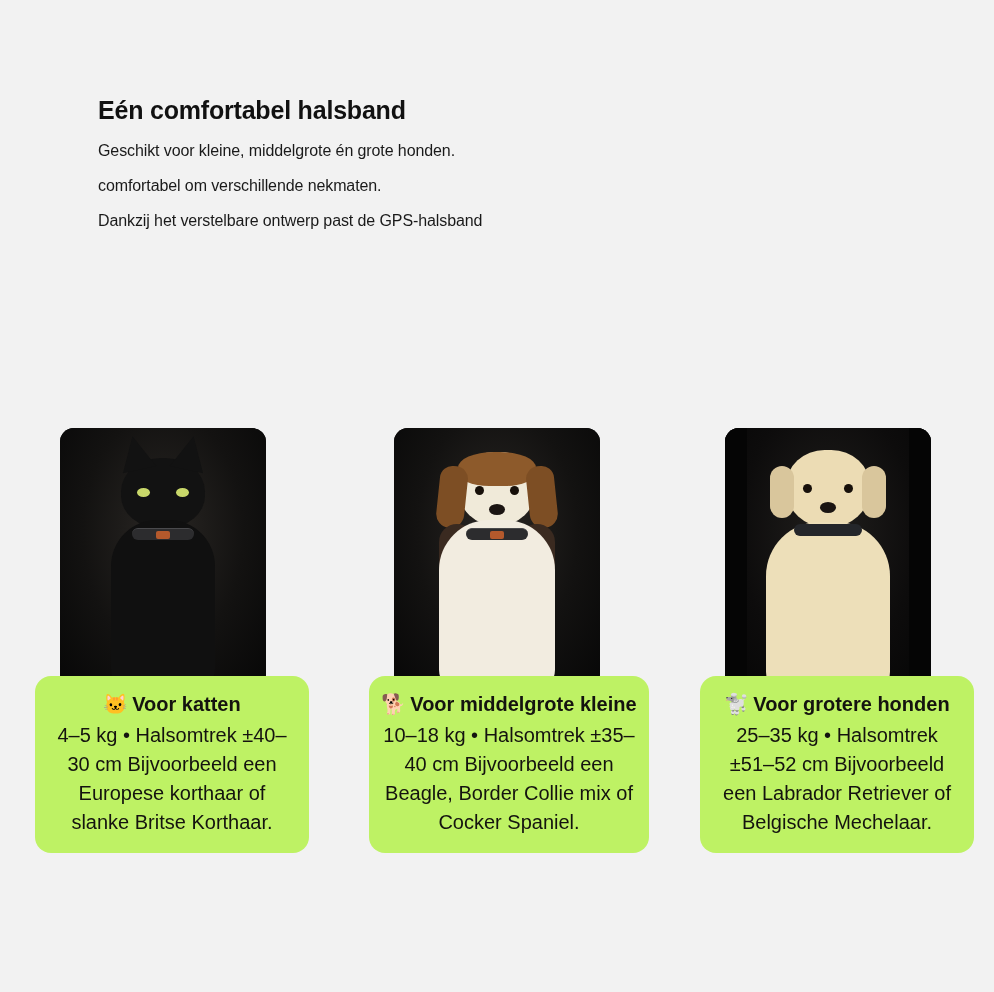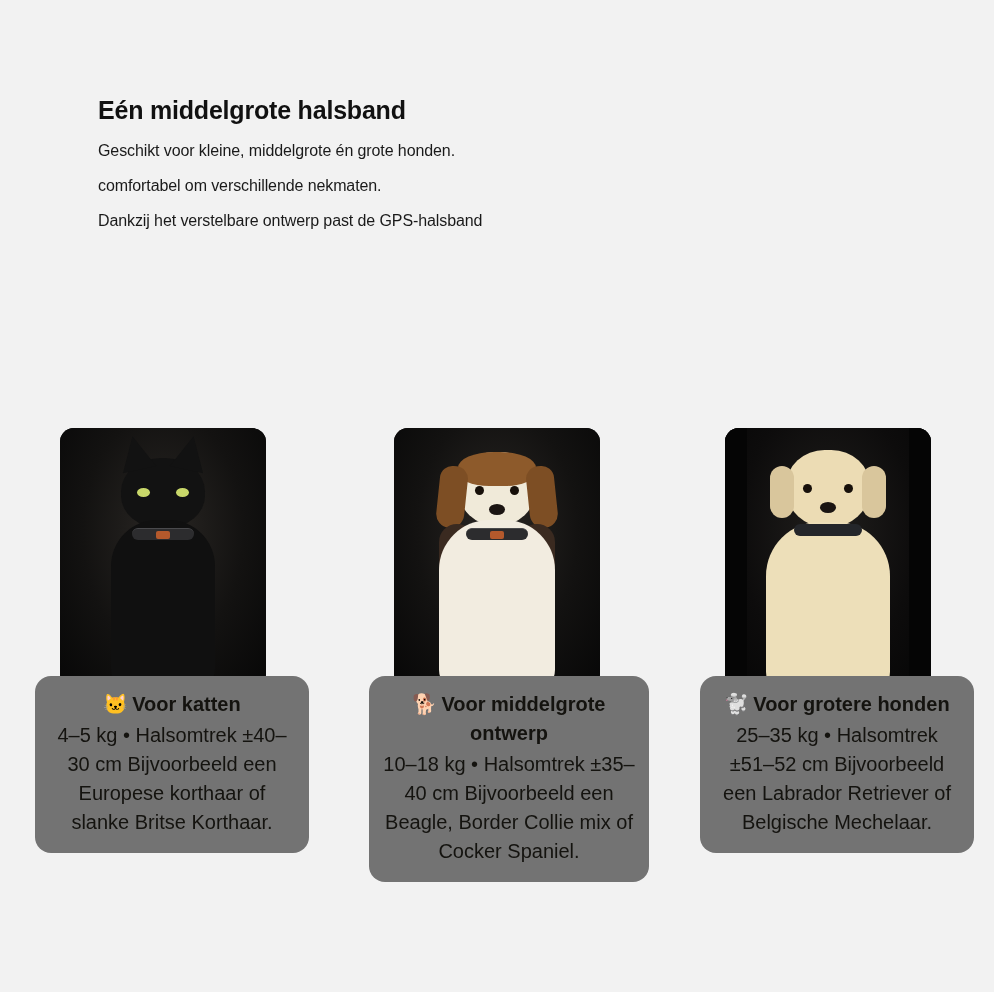--- a/index.html
+++ b/index.html
@@ -243,21 +243,21 @@
     margin-left: -34px;
     width: 68px; height: 12px;
     background: #24262a;
     border-radius: 6px;
   }
 
   
   .info {
     position: relative;
     margin: -12px auto 0 auto;
-    background: #737373;
+    background: #bef264;
     border-radius: 16px;
     padding: 14px 12px 16px 12px;
     text-align: center;
     color: #14130f;
     font-size: 20px;
     line-height: 29px;
   }
   .card-1 .info { width: 250px; margin-top: -12px; }
   .card-2 .info { width: 256px; margin-top: -12px; }
   .card-3 .info { width: 250px; margin-top: -12px; }
@@ -277,21 +277,21 @@
     line-height: 29px;
     margin: 0;
   }
 </style>
 </head>
 <body>
 
 <div class="page">
 
   <div class="header">
-    <h1 class="header-title">Eén middelgrote halsband</h1>
+    <h1 class="header-title">Eén comfortabel halsband</h1>
     <div class="header-line">Geschikt voor kleine, middelgrote én grote honden.</div>
     <div class="header-line">comfortabel om verschillende nekmaten.</div>
     <div class="header-line">Dankzij het verstelbare ontwerp past de GPS-halsband</div>
   </div>
 
   <div class="cards">
 
     <div class="card card-1">
       <div class="photo">
         <div class="pet-stage">
@@ -329,21 +329,21 @@
           <div class="beagle-patch-l"></div>
           <div class="beagle-patch-r"></div>
           <div class="beagle-body"></div>
           <div class="cat-collar">
             <div class="collar-tag"></div>
           </div>
         </div>
       </div>
       <div class="info">
         <div class="info-title">
-          <span class="emoji">🐕</span><span>Voor middelgrote ontwerp</span>
+          <span class="emoji">🐕</span><span>Voor middelgrote kleine</span>
         </div>
         <div class="info-body">10–18 kg • Halsomtrek ±35–40 cm Bijvoorbeeld een Beagle, Border Collie mix of Cocker Spaniel.</div>
       </div>
     </div>
 
     <div class="card card-3">
       <div class="photo">
         <div class="pet-stage">
           <div class="side-bar-l"></div>
           <div class="side-bar-r"></div>

